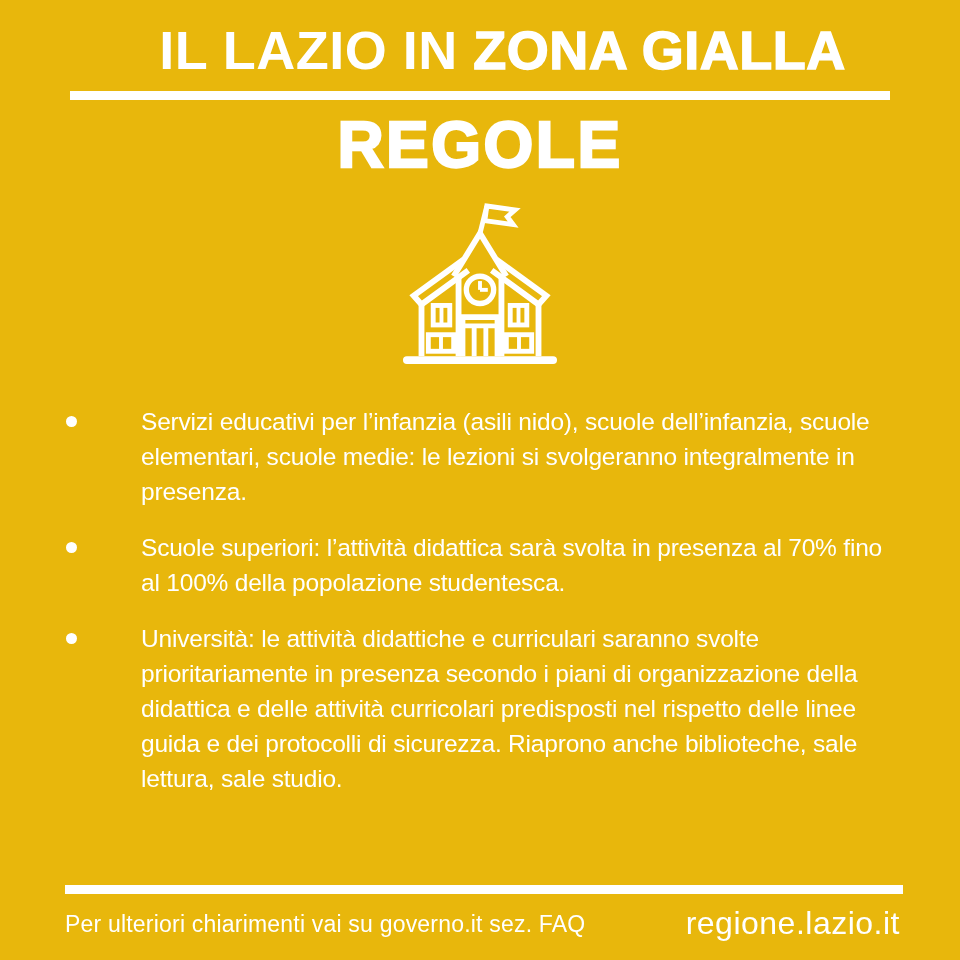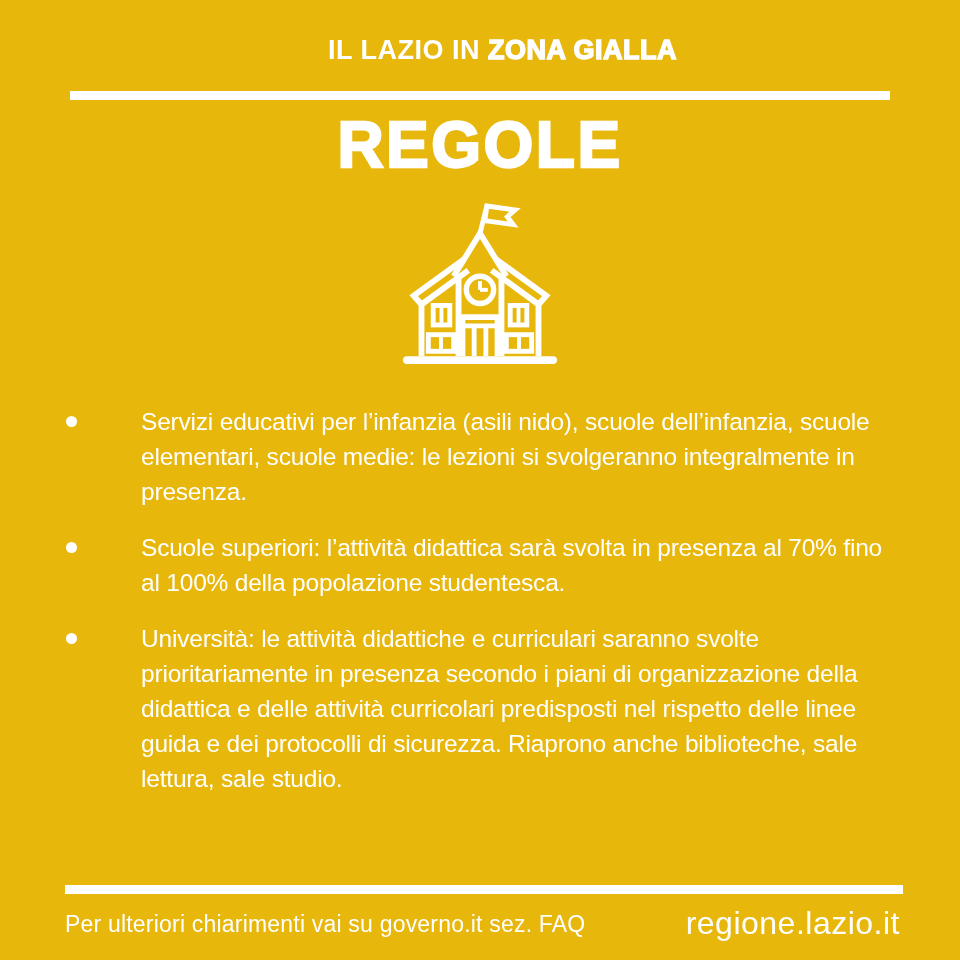--- a/index.html
+++ b/index.html
@@ -17,21 +17,21 @@
   .poster {
     position: relative;
     width: 960px; height: 960px;
     background: var(--bg);
   }
   
   .header {
     padding-top: 26px;
     text-align: center;
     line-height: 48px;
-    font-size: 27px;
+    font-size: 54px;
     font-weight: bold;
     letter-spacing: 0.5px;
     white-space: nowrap;
     margin-left: 45px;
   }
   .hdr-heavy {
     -webkit-text-stroke: 1.4px var(--fg);
     text-shadow: 0 0 0.6px var(--fg);
   }
   .header-divider {

